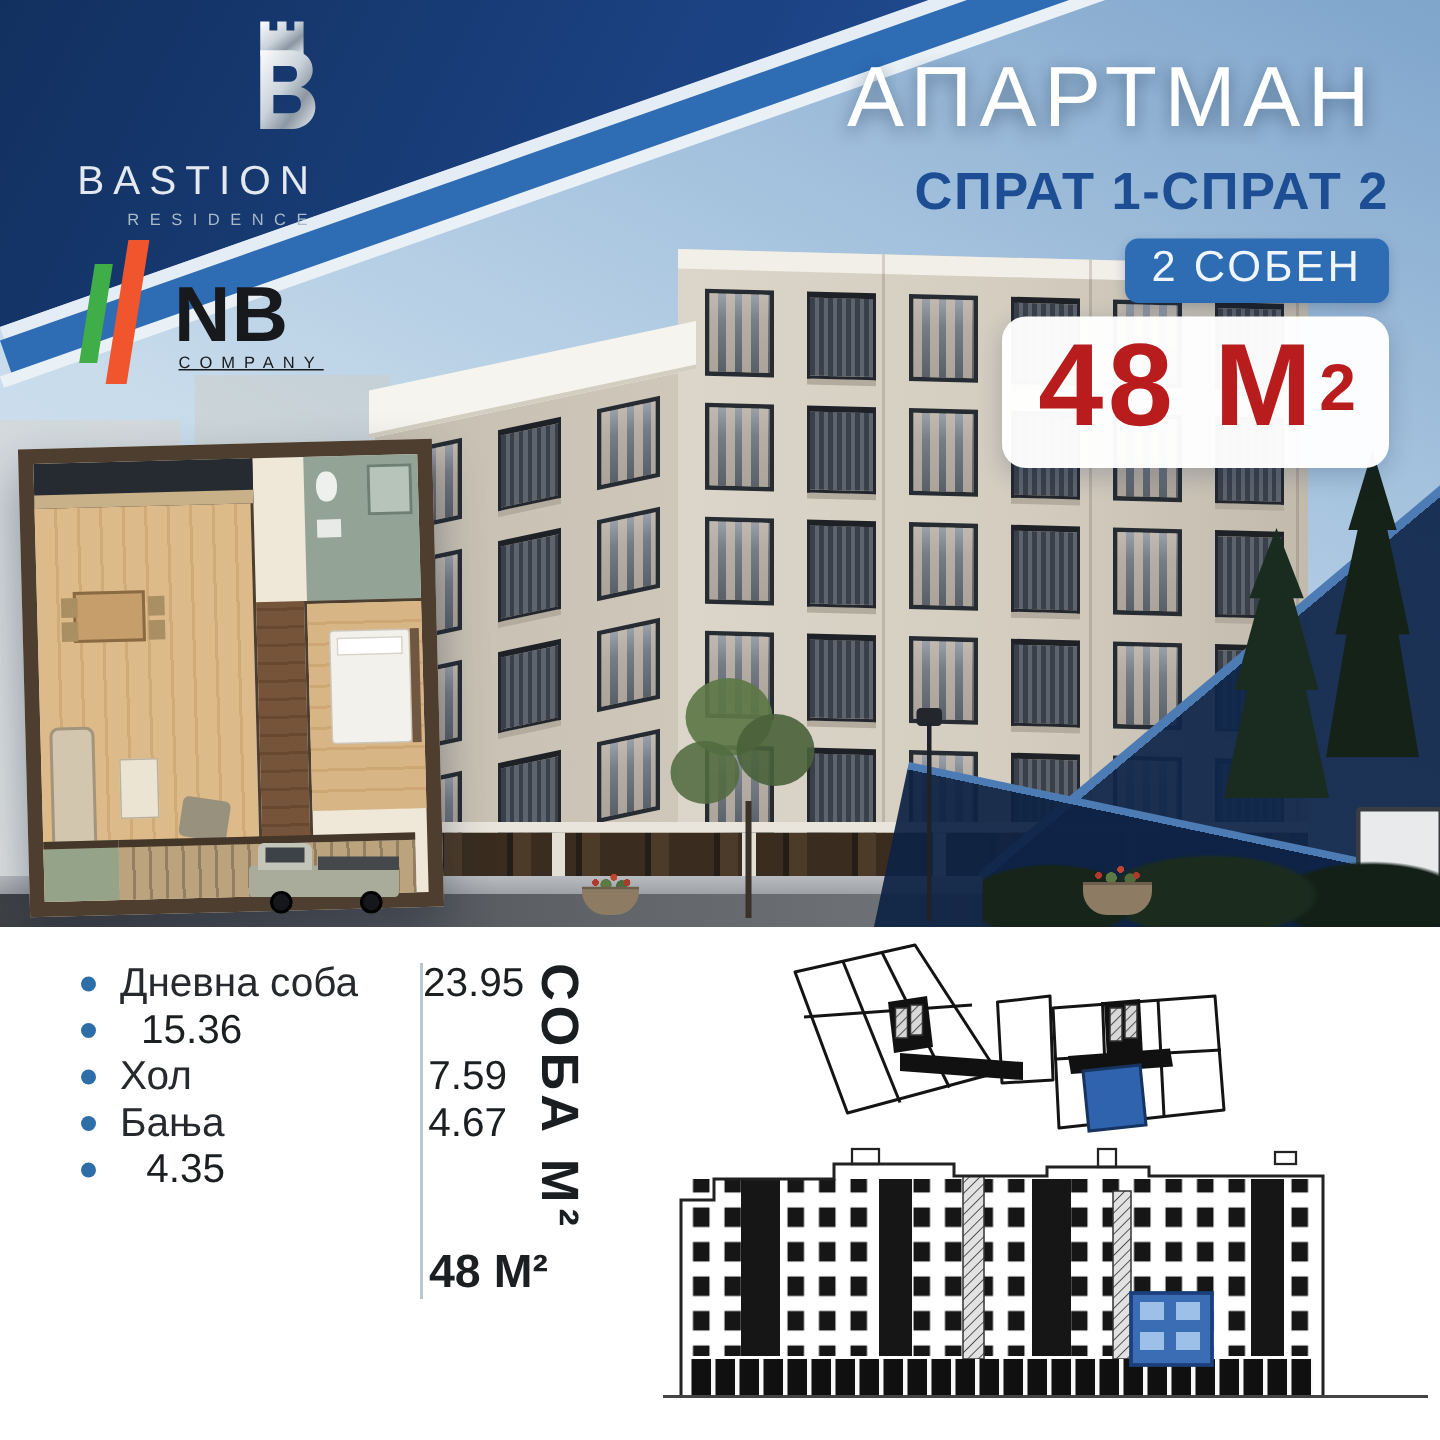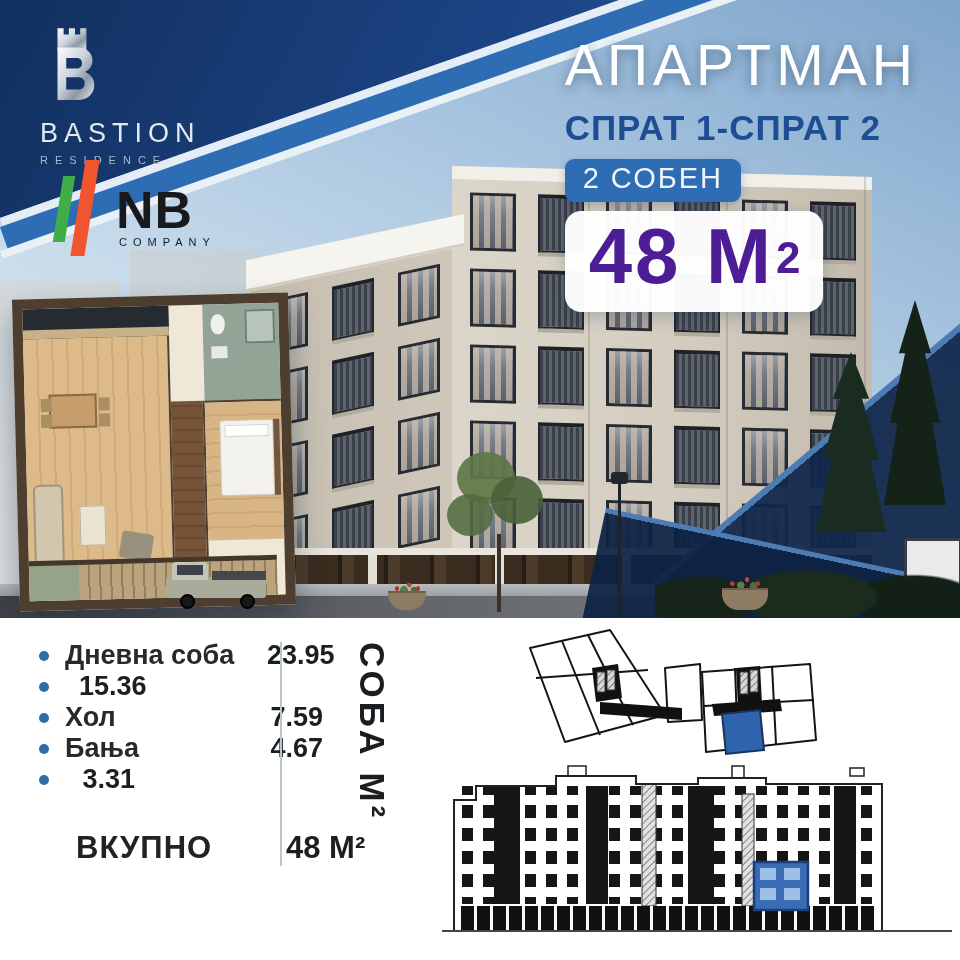--- a/index.html
+++ b/index.html
@@ -104,42 +104,42 @@
   .fp .sink{position:absolute;left:8px;top:42px;width:16px;height:12px;background:#e8eae7;}
   .fp .bedroom{position:absolute;left:180px;top:98px;width:76px;height:138px;
       background:repeating-linear-gradient(0deg,#d8b584 0 12px,#cda875 12px 14px);}
   .fp .bed{position:absolute;left:14px;top:18px;width:54px;height:76px;background:#f3f1ec;border:1px solid #ccc5ba;border-radius:3px;}
   .fp .pillow{position:absolute;left:4px;top:4px;width:44px;height:12px;background:#ffffff;border:1px solid #d8d3c9;}
   .fp .headboard{position:absolute;left:68px;top:18px;width:6px;height:76px;background:#6f5741;}
   .fp .terrace{position:absolute;left:50px;top:252px;width:198px;height:40px;
       background:repeating-linear-gradient(90deg,#bba37e 0 9px,#927e60 9px 11px);border-top:5px solid #443729;}
   .fp .lawn{position:absolute;left:0;top:252px;width:50px;height:40px;background:#95a489;border-top:5px solid #443729;}
   
-  .bastion{position:absolute;left:40px;top:18px;width:172px;z-index:40;text-align:left;color:#e3e9ee;}
+  .bastion{position:absolute;left:40px;top:4px;width:172px;z-index:40;text-align:right;color:#e3e9ee;}
   .bastion .ttl{font-size:27px;letter-spacing:6px;margin-top:2px;}
   .bastion .sub{font-size:11px;letter-spacing:7px;color:#a9bac8;margin-top:5px;}
   .nb{position:absolute;left:56px;top:160px;z-index:40;width:220px;height:100px;text-align:right;}
   .nb .bar{position:absolute;transform:skewX(-9deg);}
   .nb .bar.g{left:2px;top:16px;width:12px;height:66px;background:#3fae49;}
   .nb .bar.o{left:22px;top:0;width:14px;height:96px;background:#f1552d;}
   .nb .ttl{position:absolute;left:60px;top:20px;font-size:52px;font-weight:800;color:#17191c;letter-spacing:1px;}
-  .nb .sub{position:absolute;left:63px;top:76px;font-size:11px;letter-spacing:6px;color:#17191c;}
-  
-  .offer{position:absolute;right:34px;top:32px;z-index:40;display:flex;flex-direction:column;align-items:flex-start;}
+  .nb .sub{position:absolute;left:63px;top:76px;font-size:11px;letter-spacing:6px;color:#17191c;text-decoration:underline;}
+  
+  .offer{position:absolute;right:34px;top:32px;z-index:40;display:flex;flex-direction:column;align-items:flex-end;}
   .offer .ttl{font-size:57px;letter-spacing:5px;color:#ffffff;text-shadow:0 3px 12px rgba(10,30,60,.45);margin-right:8px;}
   .offer .flr{margin-top:10px;font-size:35px;font-weight:700;color:#1d4e94;letter-spacing:1px;}
   .offer .badge{margin-top:11px;background:#2e6cb4;color:#eef5fc;font-size:29px;letter-spacing:2px;
     padding:3px 18px 7px;border-radius:9px;box-shadow:0 3px 8px rgba(20,40,80,.25);}
   .offer .panel{margin-top:9px;background:rgba(255,255,255,.97);border-radius:16px;padding:0 24px 10px;
-    color:#4c1d95;box-shadow:0 5px 16px rgba(20,40,80,.22);}
+    color:#b91c1c;box-shadow:0 5px 16px rgba(20,40,80,.22);}
   .offer .panel .val{font-size:78px;font-weight:700;letter-spacing:3px;}
   .offer .panel sup{font-size:44px;font-weight:700;position:relative;top:-4px;left:2px;}
   
   .info{position:absolute;left:0;top:618px;width:960px;height:342px;background:#ffffff;}
-  .rooms{position:absolute;left:25px;top:22px;font-weight:bold;}
+  .rooms{position:absolute;left:40px;top:22px;}
   .room-row{display:flex;align-items:center;height:31px;}
   .room-row .dot{width:10px;height:10px;border-radius:50%;background:#2d6da8;margin:0 16px 0 14px;flex:none;}
   .room-row .lbl{width:188px;font-size:27px;color:#26292d;}
   .room-row .val{width:70px;padding-left:14px;font-size:27px;color:#1c1f22;text-align:right;}
   .vdivider{position:absolute;left:280px;top:24px;width:2px;height:224px;background:#b9c7cf;}
   .axis{position:absolute;left:392px;top:24px;transform:rotate(90deg);transform-origin:0 0;
     font-size:35px;font-weight:700;letter-spacing:4px;color:#1b1e21;white-space:nowrap;}
   .total-lbl{position:absolute;left:76px;top:212px;font-size:31px;font-weight:700;color:#212427;letter-spacing:1px;}
   .total-val{position:absolute;left:286px;top:212px;font-size:31px;font-weight:700;color:#1c1f22;}
   .siteplan{position:absolute;left:450px;top:2px;width:480px;height:152px;}
@@ -328,26 +328,25 @@
         <div class="lbl">Хол</div>
         <div class="val">7.59</div>
       </div>
       <div class="room-row">
         <div class="dot"></div>
         <div class="lbl">Бања</div>
         <div class="val">4.67</div>
       </div>
       <div class="room-row">
         <div class="dot"></div>
-        <div class="val">3.31</div>
+        <div class="val">4.35</div>
       </div>
     </div>
     <div class="vdivider"></div>
     <div class="axis">СОБА М²</div>
-    <div class="total-lbl">ВКУПНО</div>
     <div class="total-val">48 М²</div>
 
     <svg class="siteplan" viewBox="0 0 480 152">
       <defs>
         <pattern id="h1" width="5" height="5" patternTransform="rotate(45)" patternUnits="userSpaceOnUse">
           <rect width="5" height="5" fill="#d8d8d8"></rect>
             <line x1="0" y1="0" x2="0" y2="5" stroke="#555" stroke-width="1.4"></line>
         </pattern>
       </defs>
       <g stroke="#141414" stroke-width="2" fill="#ffffff" stroke-linejoin="round">

